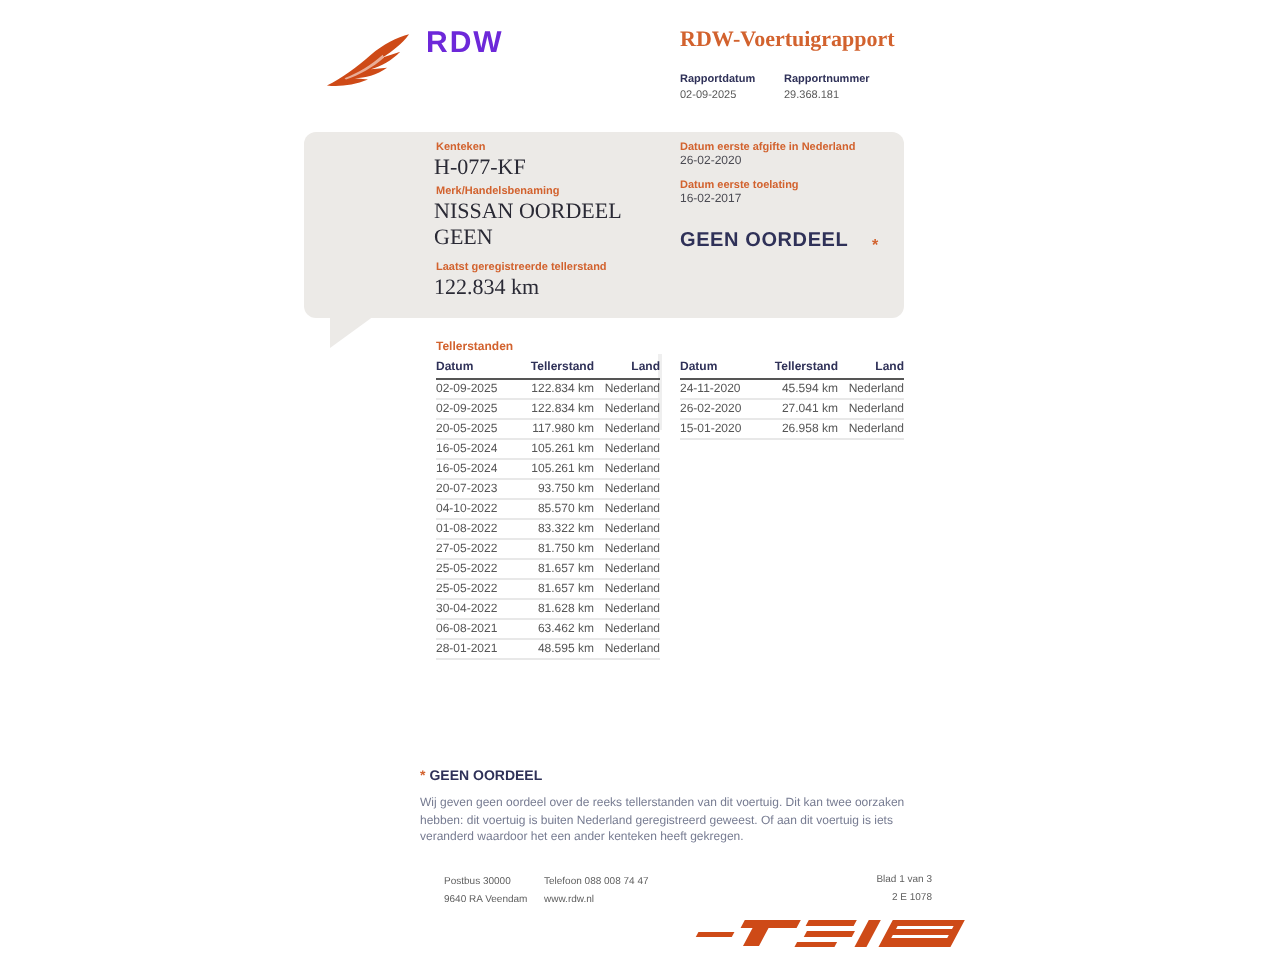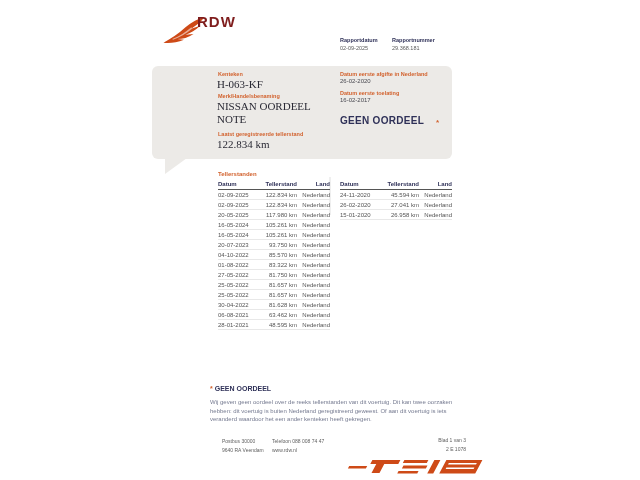--- a/index.html
+++ b/index.html
@@ -1,21 +1,21 @@
 <!DOCTYPE html>
 <html><head>
 <meta charset="utf-8">
 <style>
   html,body{margin:0;padding:0;background:#ffffff;}
   .page{position:relative;width:640px;height:480px;background:#ffffff;overflow:hidden;
         font-family:"Liberation Sans",sans-serif;}
   .abs{position:absolute;}
 
   
-  .brand{left:197px;top:13px;font-size:15px;font-weight:bold;letter-spacing:1px;color:#7f1d1d;}
+  .brand{left:213px;top:13px;font-size:15px;font-weight:bold;letter-spacing:1px;color:#6d28d9;}
   .report-title{left:340px;top:14px;font-size:11px;font-weight:bold;color:#D2622E;
                 font-family:"Liberation Serif",serif;}
   .meta-label{font-size:5.5px;font-weight:bold;color:#2F3158;}
   .meta-value{font-size:5.5px;color:#5a5a5a;margin-top:2px;}
 
   
   .bubble{left:152px;top:66px;width:300px;height:93px;background:#ECEAE7;border-radius:6px;}
   .bubble-tail{left:165px;top:158px;width:0;height:0;border-top:16px solid #ECEAE7;
                border-right:22px solid transparent;}
   .field-label{font-size:5.5px;font-weight:bold;color:#D2622E;}
@@ -56,39 +56,40 @@
   <span class="abs" style="left:162px;top:16px;width:44px;height:30px;">
     <svg width="44" height="30" viewBox="0 0 60 40">
       <path fill="#CE4A17" d="M2 36 C12 31 22 24 32 15 C40 8 50 3 58 1
         C53 8 47 12 40 17 L52 13 C46 19 39 23 32 25 L43 24
         C36 29 28 31 21 31 L30 32 C20 36 10 37 2 36 Z"></path>
       <path fill="#ffffff" d="M14 31 C24 27 32 22 40 15 L41 17 C33 24 24 29 15 32 Z" opacity="0.55"></path>
     </svg>
   </span>
   <div class="abs brand">RDW</div>
 
+  <div class="abs report-title">RDW-Voertuigrapport</div>
 
   <div class="abs" style="left:340px;top:37px;">
     <div class="meta-label">Rapportdatum</div>
     <div class="meta-value">02-09-2025</div>
   </div>
   <div class="abs" style="left:392px;top:37px;">
     <div class="meta-label">Rapportnummer</div>
     <div class="meta-value">29.368.181</div>
   </div>
 
   <div class="abs bubble"></div>
   <div class="abs bubble-tail"></div>
 
   <div class="abs field-label" style="left:218px;top:71px;">Kenteken</div>
-  <div class="abs serif-value" style="left:217px;top:78px;">H-063-KF</div>
+  <div class="abs serif-value" style="left:217px;top:78px;">H-077-KF</div>
 
   <div class="abs field-label" style="left:218px;top:93px;">Merk/Handelsbenaming</div>
   <div class="abs serif-value" style="left:217px;top:100px;">NISSAN OORDEEL</div>
-  <div class="abs serif-value" style="left:217px;top:113px;">NOTE</div>
+  <div class="abs serif-value" style="left:217px;top:113px;">GEEN</div>
 
   <div class="abs field-label" style="left:218px;top:131px;">Laatst geregistreerde tellerstand</div>
   <div class="abs serif-value" style="left:217px;top:138px;">122.834 km</div>
 
   <div class="abs field-label" style="left:340px;top:71px;">Datum eerste afgifte in Nederland</div>
   <div class="abs small-value" style="left:340px;top:78px;">26-02-2020</div>
 
   <div class="abs field-label" style="left:340px;top:90px;">Datum eerste toelating</div>
   <div class="abs small-value" style="left:340px;top:97px;">16-02-2017</div>
 

